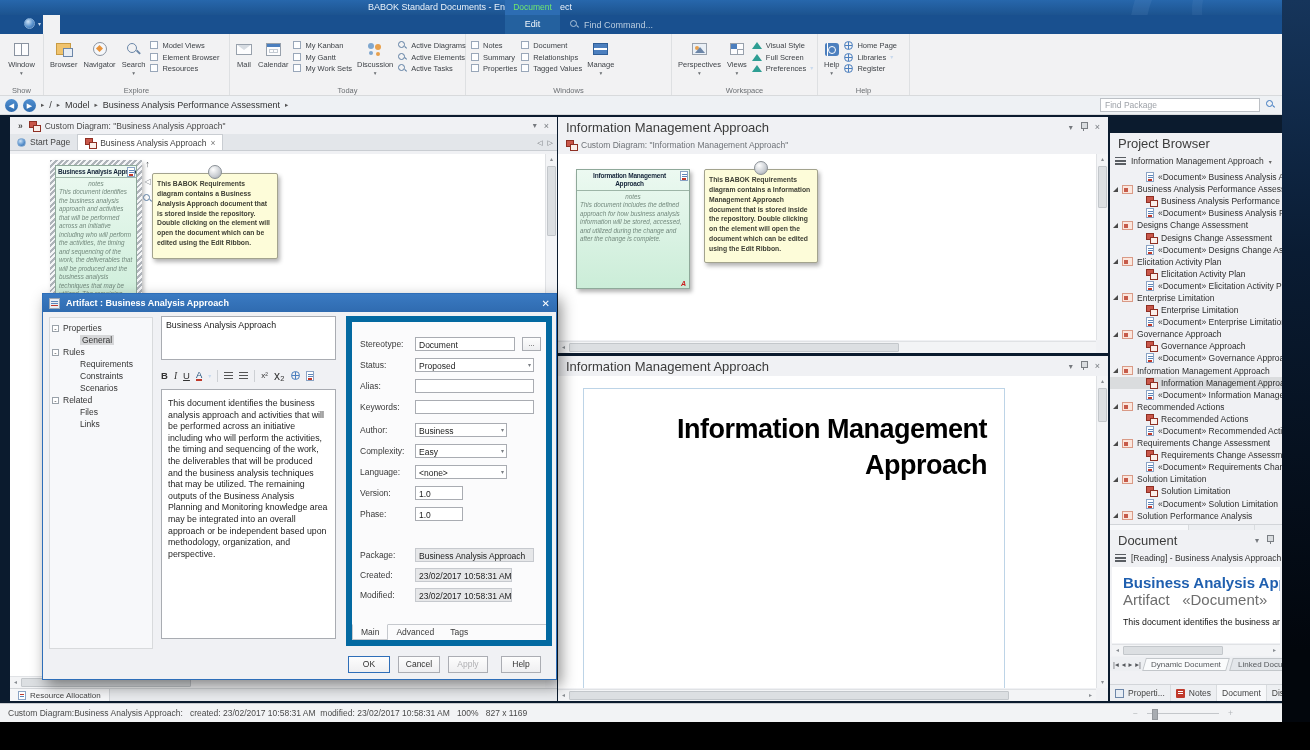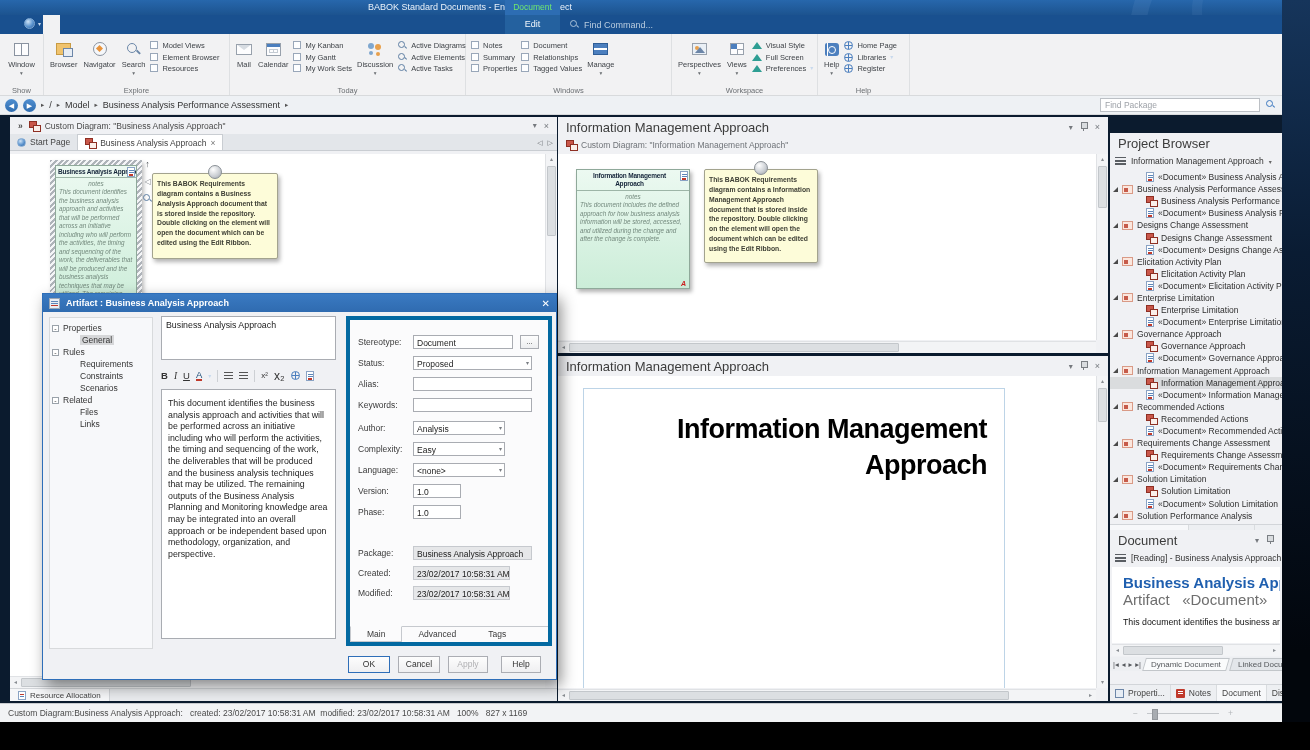--- a/index.html
+++ b/index.html
@@ -132,30 +132,30 @@
 .trow.lvl2{padding-left:17px}
 .texp{width:7px;height:7px;border:1px solid #9AA2AA;background:#fff;font-size:7px;line-height:5px;text-align:center;color:#444;margin-right:4px;visibility:hidden;flex:0 0 auto}
 .trow.exp .texp{visibility:visible}
 .trow.sel .tlbl{background:#D6D7D9;padding:0 2px}
 .dlg-name{position:absolute;left:118px;top:22px;width:175px;height:44px;background:#fff;border:1px solid #A9ACB2;font-size:8.8px;color:#222;padding:3px 4px}
 .dlg-fmt{position:absolute;left:118px;top:72px;width:175px;height:19px;display:flex;align-items:center;gap:6px;font-size:9.5px;color:#333}
 .dlg-fmt .vsep{width:1px;height:12px;background:#CDD0D4}
 .dlg-fmt .fa{color:#1F4E79;border-bottom:2px solid #C0392B;line-height:9px}
 .ilist{width:9px;height:8px;background:repeating-linear-gradient(180deg,#555 0 1px,transparent 1px 3px);flex:0 0 auto}
 .dlg-notes{position:absolute;left:118px;top:95px;width:175px;height:250px;background:#fff;border:1px solid #A9ACB2;padding:8px 6px;font-size:8.8px;line-height:1.32;color:#1E1E1E;overflow:hidden}
-.dlg-right{position:absolute;left:303px;top:22px;width:206px;height:330px;background:#FBFBFC;border:4px solid #0369a1}
+.dlg-right{position:absolute;left:303px;top:22px;width:206px;height:330px;background:#FBFBFC;border:6px solid #0369a1}
 .frow{position:absolute;left:0;right:0;height:15px;font-size:8.5px;color:#3A3A3A}
 .flbl{position:absolute;left:8px;top:2px}
 .fbox{position:absolute;left:63px;top:0;height:14px;background:#fff;border:1px solid #A9ACB2;font-size:8.5px;color:#222;padding:1.5px 3px;white-space:nowrap;overflow:hidden}
 .fbox.ro{background:#E6E7E9;border-color:#C6C9CE}
 .fbox.dd::after{content:'▾';position:absolute;right:2px;top:2px;font-size:6px;color:#7A7E83}
 .fbtn{position:absolute;left:170px;top:0;width:19px;height:14px;background:linear-gradient(#FDFDFD,#EDEEF0);border:1px solid #A9ACB2;font-size:8px;text-align:center;line-height:12px;color:#444}
 .w100{width:100px}.w119{width:119px}.w92{width:92px}.w48{width:48px}.w97{width:97px}
 .dlg-rtabs{position:absolute;left:0;right:0;bottom:0;height:16px;border-top:1px solid #C6C9CE;display:flex;font-size:8.5px;color:#3A3A3A}
-.rtab{padding:0 16px;line-height:15px}
+.rtab{padding:0 8px;line-height:15px}
 .rtab.sel{background:#FBFBFC;border:1px solid #C6C9CE;border-top:1px solid #FBFBFC;margin-top:-1px}
 .dlg-btns{position:absolute;left:0;top:362px;width:100%;height:17px}
 .dbtn{position:absolute;height:17px;background:linear-gradient(#FDFDFD,#EFEFF1);border:1px solid #ABADB3;font-size:8.5px;color:#333;text-align:center;line-height:15px}
 .dbtn.primary{border-color:#2E6EB8}
 .dbtn.disabled{color:#B0B0B3}
 
 .mt{left:558px;top:2px;width:550px;height:236px}
 .mt-canvas{position:absolute;left:0;top:37px;right:12px;bottom:13px;background:#fff;overflow:hidden}
 .mt-vscroll{right:0;top:37px;bottom:13px}
 .mt-hscroll{left:0;right:12px;bottom:0}
@@ -932,21 +932,21 @@
         <div class="frow" style="top:57px">
             <span class="flbl">Alias:</span>
             <span class="fbox w119"></span>
           </div>
         <div class="frow" style="top:78px">
             <span class="flbl">Keywords:</span>
             <span class="fbox w119"></span>
           </div>
         <div class="frow" style="top:101px">
             <span class="flbl">Author:</span>
-            <span class="fbox dd w92">Analysis</span>
+            <span class="fbox dd w92">Business</span>
           </div>
         <div class="frow" style="top:122px">
             <span class="flbl">Complexity:</span>
             <span class="fbox dd w92">Easy</span>
           </div>
         <div class="frow" style="top:143px">
             <span class="flbl">Language:</span>
             <span class="fbox dd w92">&lt;none&gt;</span>
           </div>
         <div class="frow" style="top:164px">

